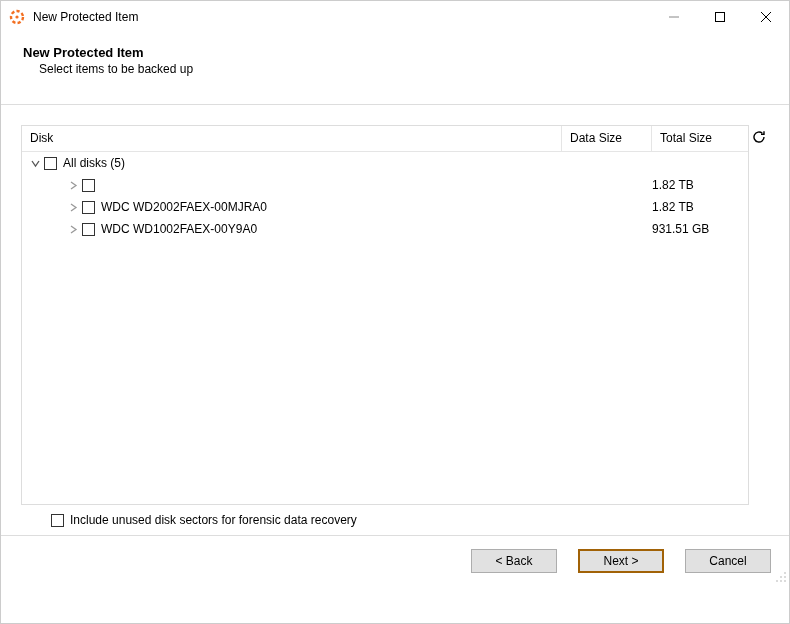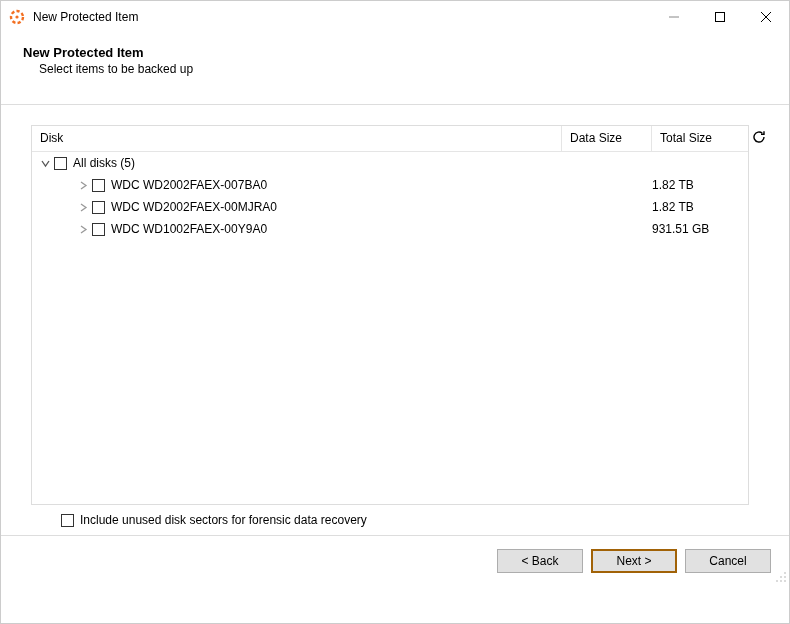--- a/index.html
+++ b/index.html
@@ -38,21 +38,20 @@
   .header {
     padding: 12px 20px 22px 20px;
     border-bottom: 1px solid #ddd;
   }
   .header h1 { margin: 0 0 2px 2px; font-size: 13px; font-weight: 600; }
   .header p  { margin: 0 0 6px 18px; font-size: 12px; }
   .content {
     position: relative;
     padding: 20px 40px 10px 20px;
     height: 430px;
-    margin-left: 10px;
   }
   .refresh {
     position: absolute;
     top: 20px; right: 18px;
     width: 24px; height: 24px;
     display: flex; align-items: center; justify-content: center;
     cursor: pointer;
   }
   .table {
     border: 1px solid #ddd;
@@ -107,21 +106,21 @@
     padding: 8px 20px 10px 30px;
     display: flex; align-items: center;
   }
   .footer {
     height: 50px;
     border-top: 1px solid #ddd;
     display: flex;
     align-items: center;
     justify-content: flex-end;
     padding-right: 18px;
-    gap: 8px;
+    gap: 21px;
     position: relative;
   }
   .btn {
     width: 86px; height: 24px;
     font-size: 12px;
     background: #e1e1e1;
     border: 1px solid #adadad;
     display: flex; align-items: center; justify-content: center;
     cursor: pointer;
   }
@@ -200,21 +199,20 @@
     <div class="cell-total"></div>
   </div>
   <div class="row">
     <div class="cell-disk indent1">
       <span class="exp">
               <svg width="9" height="9">
                 <path d="M2 1 L7 4.5 L2 8" fill="none" stroke="#999" stroke-width="1.3"></path>
               </svg>
             </span>
       <span class="chk "></span>
-      <span>WDC WD2002FAEX-007BA0</span>
     </div>
     <div class="cell-data"></div>
     <div class="cell-total">1.82 TB</div>
   </div>
   <div class="row">
     <div class="cell-disk indent1">
       <span class="exp">
               <svg width="9" height="9">
                 <path d="M2 1 L7 4.5 L2 8" fill="none" stroke="#999" stroke-width="1.3"></path>
               </svg>

